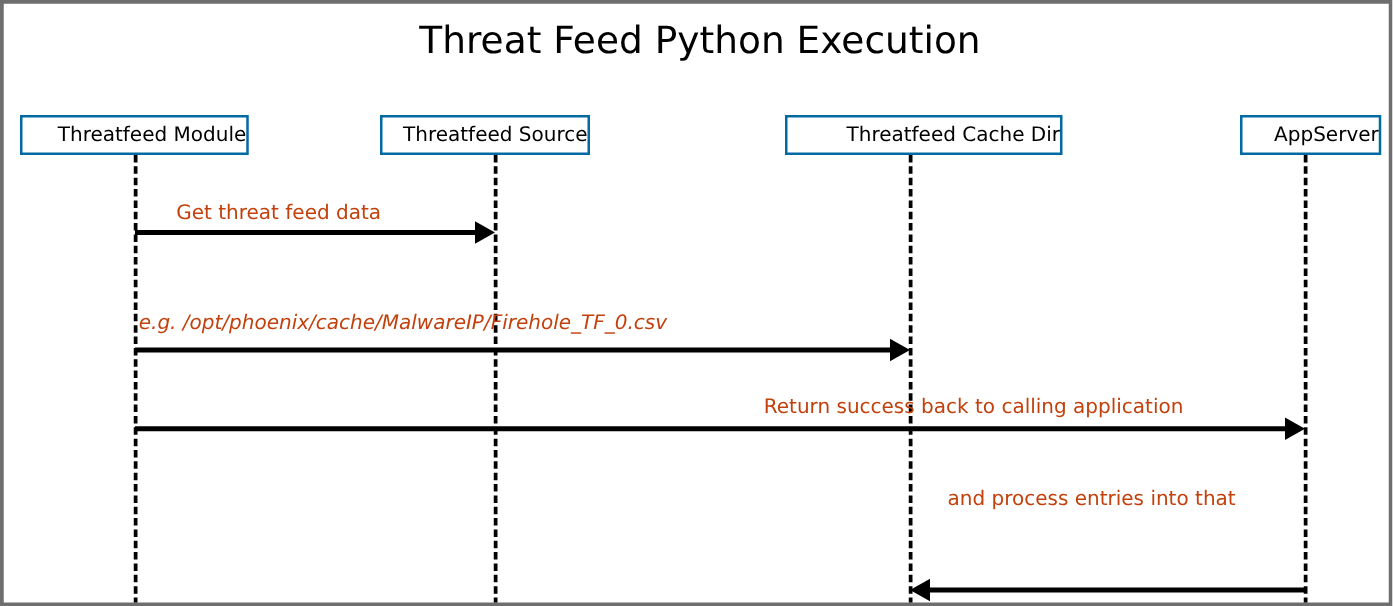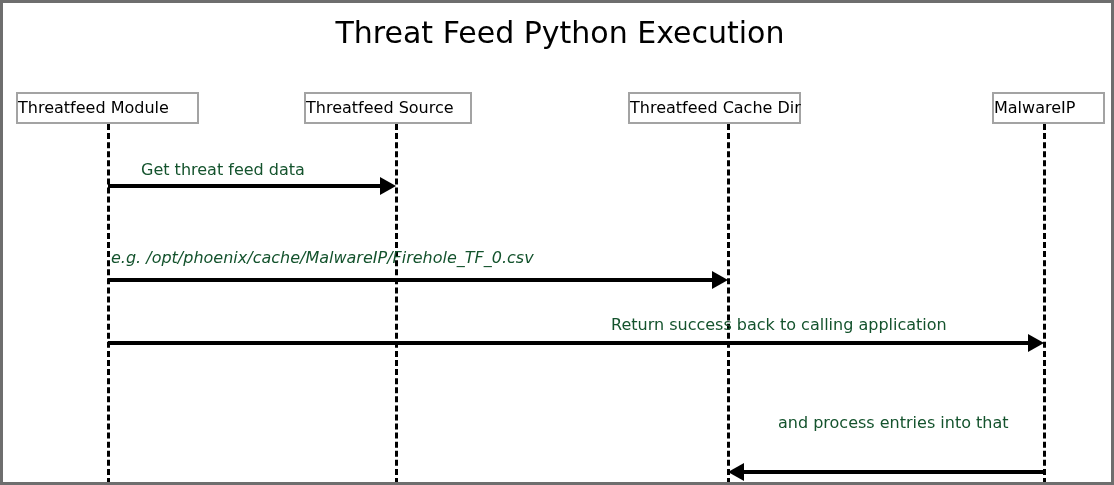--- a/index.html
+++ b/index.html
@@ -27,25 +27,25 @@
     text-align: center;
     font-size: 30px;
     font-weight: 400;
     color: #000000;
     letter-spacing: 0px;
     white-space: nowrap;
   }
   .participant-box {
     position: absolute;
     box-sizing: border-box;
-    border: 2px solid #a3a3a3;
+    border: 2px solid #0369a1;
     background: #ffffff;
     height: 32px;
     line-height: 28px;
-    text-align: left;
+    text-align: right;
     font-size: 16px;
     color: #000000;
     white-space: nowrap;
     z-index: 4;
   }
   .lifeline {
     position: absolute;
     width: 0;
     border-left: 3px dashed #000000;
     z-index: 1;
@@ -68,40 +68,40 @@
     border-left: 16px solid #000000;
   }
   .arrow-head.left {
     border-top: 9px solid transparent;
     border-bottom: 9px solid transparent;
     border-right: 16px solid #000000;
   }
   .msg-label {
     position: absolute;
     font-size: 16px;
-    color: #14532d;
+    color: #c2410c;
     line-height: 23px;
     white-space: pre;
     z-index: 3;
   }
 </style>
 </head>
 <body>
 
 <div id="canvas">
 
   <div id="diagram-title">Threat Feed Python Execution</div>
 
   <div class="participant-box" style="left:13px; top:89px; width:183px;">Threatfeed Module</div>
 
   <div class="participant-box" style="left:301px; top:89px; width:168px;">Threatfeed Source</div>
 
-  <div class="participant-box" style="left:625px; top:89px; width:173px;">Threatfeed Cache Dir</div>
+  <div class="participant-box" style="left:625px; top:89px; width:222px;">Threatfeed Cache Dir</div>
 
-  <div class="participant-box" style="left:989px; top:89px; width:113px;">MalwareIP</div>
+  <div class="participant-box" style="left:989px; top:89px; width:113px;">AppServer</div>
 
   <div class="lifeline" style="left:104px; top:121px; height:360px;"></div>
 
   <div class="lifeline" style="left:392px; top:121px; height:360px;"></div>
 
   <div class="lifeline" style="left:724px; top:121px; height:360px;"></div>
 
   <div class="lifeline" style="left:1040px; top:121px; height:360px;"></div>
 
   <div class="msg-label" style="left:138px; top:155px;">Get threat feed data</div>
@@ -109,17 +109,17 @@
   <div class="arrow-head right" style="left:377px; top:174px;"></div>
 
   <div class="msg-label" style="left:108px; top:243px;font-style:italic;">e.g. /opt/phoenix/cache/MalwareIP/Firehole_TF_0.csv</div>
   <div class="msg-line" style="left:105px; top:275px; width:604px;"></div>
   <div class="arrow-head right" style="left:709px; top:268px;"></div>
 
   <div class="msg-label" style="left:608px; top:310px;">Return success back to calling application</div>
   <div class="msg-line" style="left:105px; top:338px; width:920px;"></div>
   <div class="arrow-head right" style="left:1025px; top:331px;"></div>
 
-  <div class="msg-label" style="left:755px; top:408px;margin-left:20px;">and process entries into that</div>
+  <div class="msg-label" style="left:755px; top:384px;">and process entries into that</div>
   <div class="msg-line" style="left:741px; top:467px; width:300px;"></div>
   <div class="arrow-head left" style="left:725px; top:460px;"></div>
 
 </div>
 
 </body></html>

